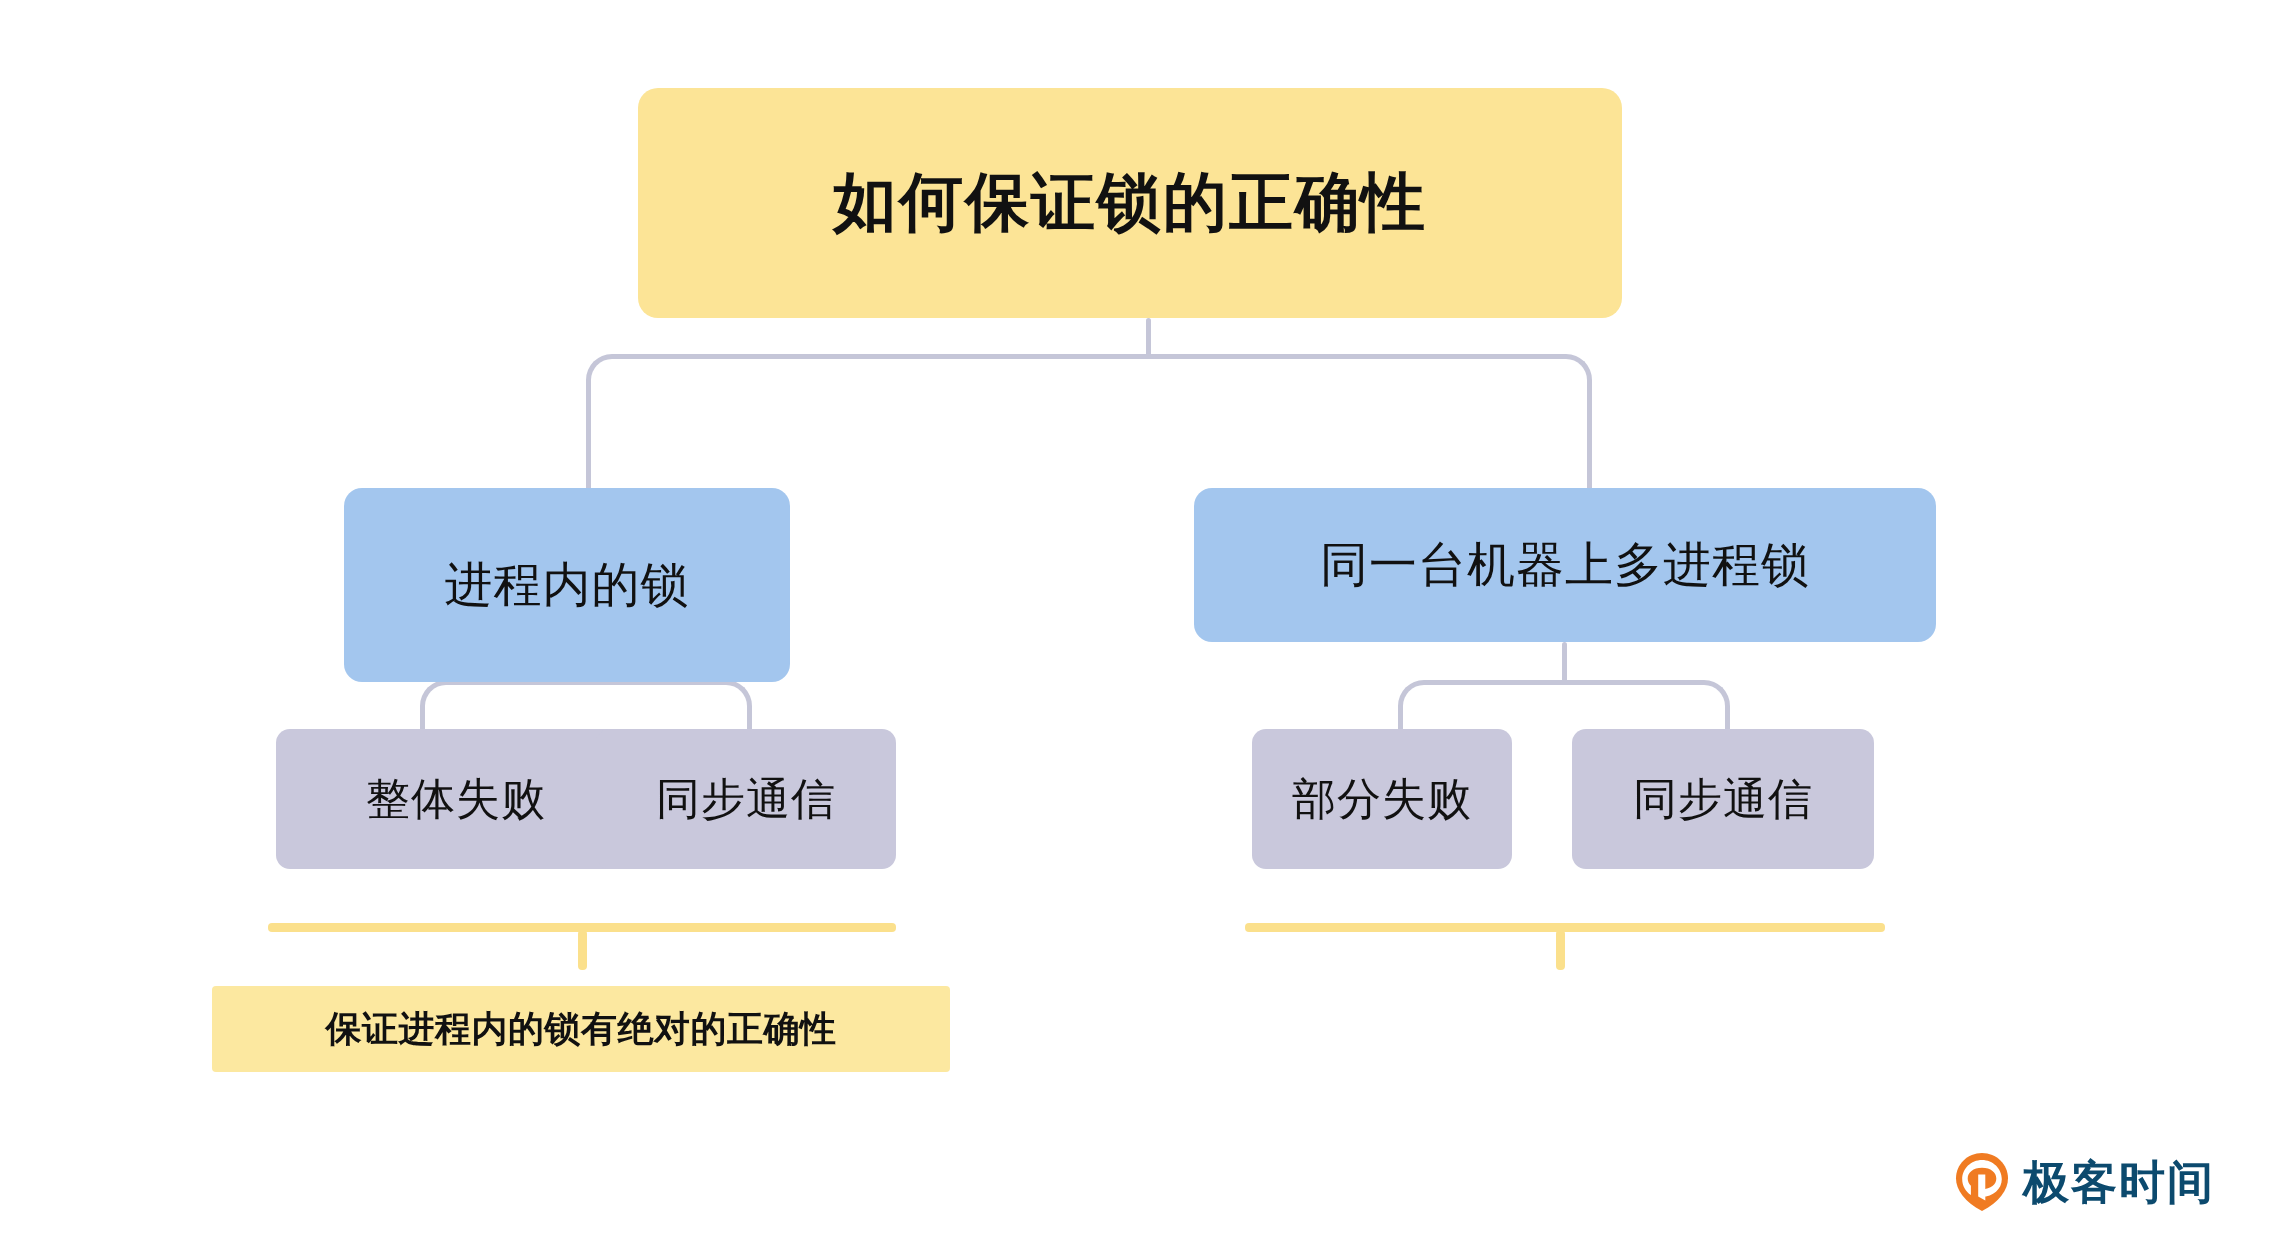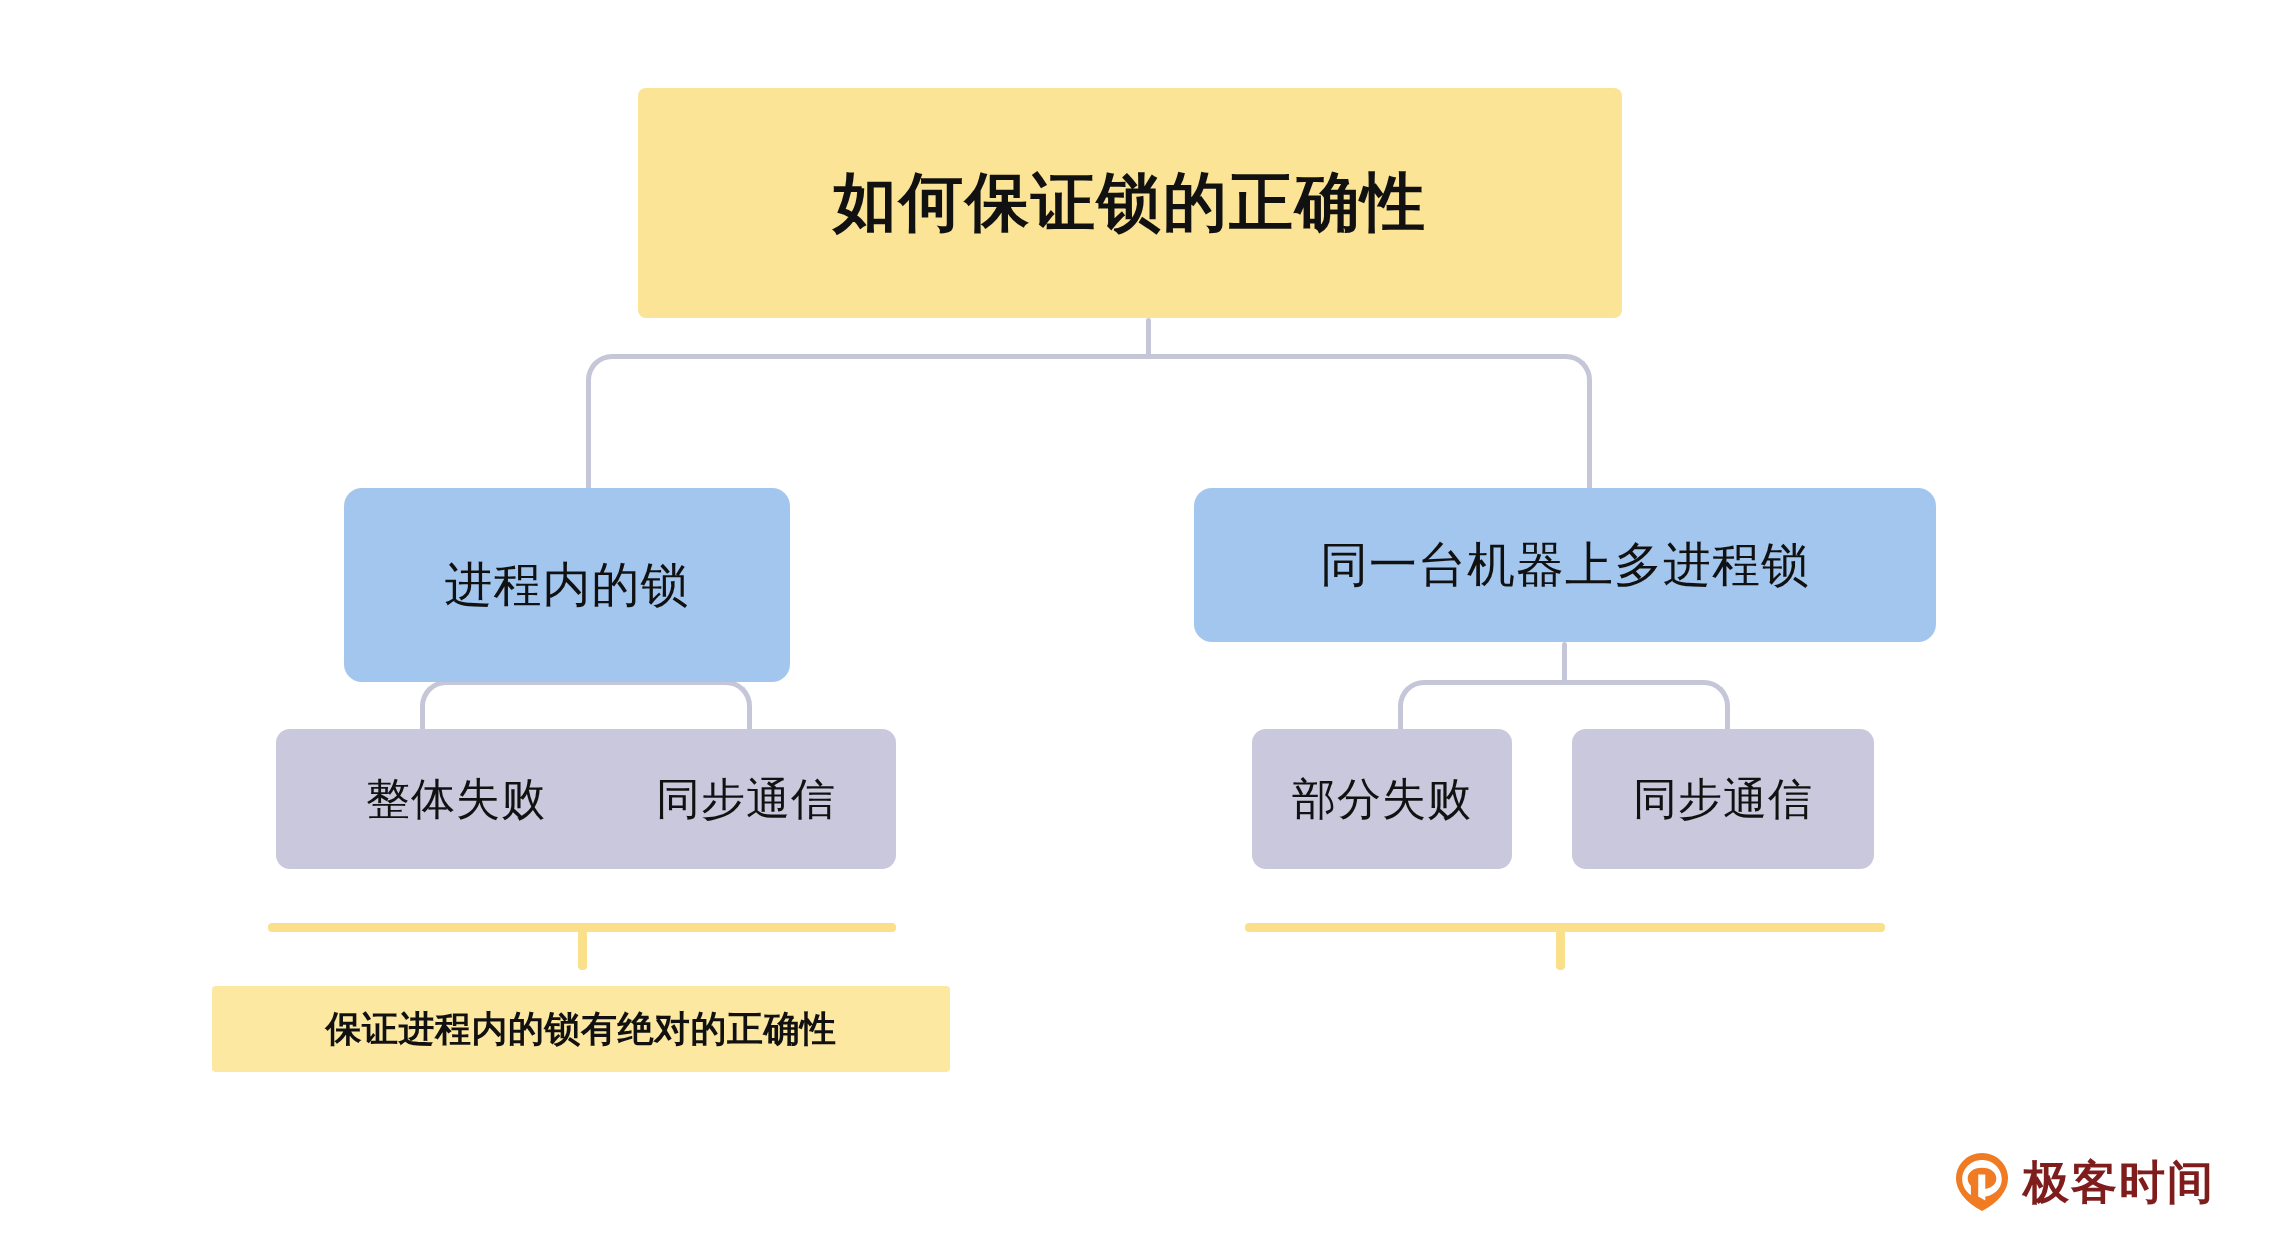--- a/index.html
+++ b/index.html
@@ -29,21 +29,21 @@
     text-align: center;
     color: #111111;
     line-height: 1.15;
     white-space: nowrap;
     z-index: 3;
   }
 
   
   .node--root {
     background: #FCE496;
-    border-radius: 8px;
+    border-radius: 20px;
     font-size: 64px;
     font-weight: bold;
     letter-spacing: 2px;
   }
 
   
   .node--branch {
     background: #A3C6EE;
     border-radius: 18px;
     font-size: 48px;
@@ -107,21 +107,21 @@
     z-index: 5;
   }
   .logo-mark {
     width: 54px;
     height: 60px;
     flex: 0 0 auto;
   }
   .logo-text {
     font-size: 46px;
     font-weight: bold;
-    color: #7f1d1d;
+    color: #0c4a6e;
     letter-spacing: 2px;
     line-height: 1;
   }
 </style>
 </head>
 <body>
 
 <div id="canvas">
 
   <div class="conn conn-stem" style="left:1146px; top:318px; width:5px; height:38px;"></div>

